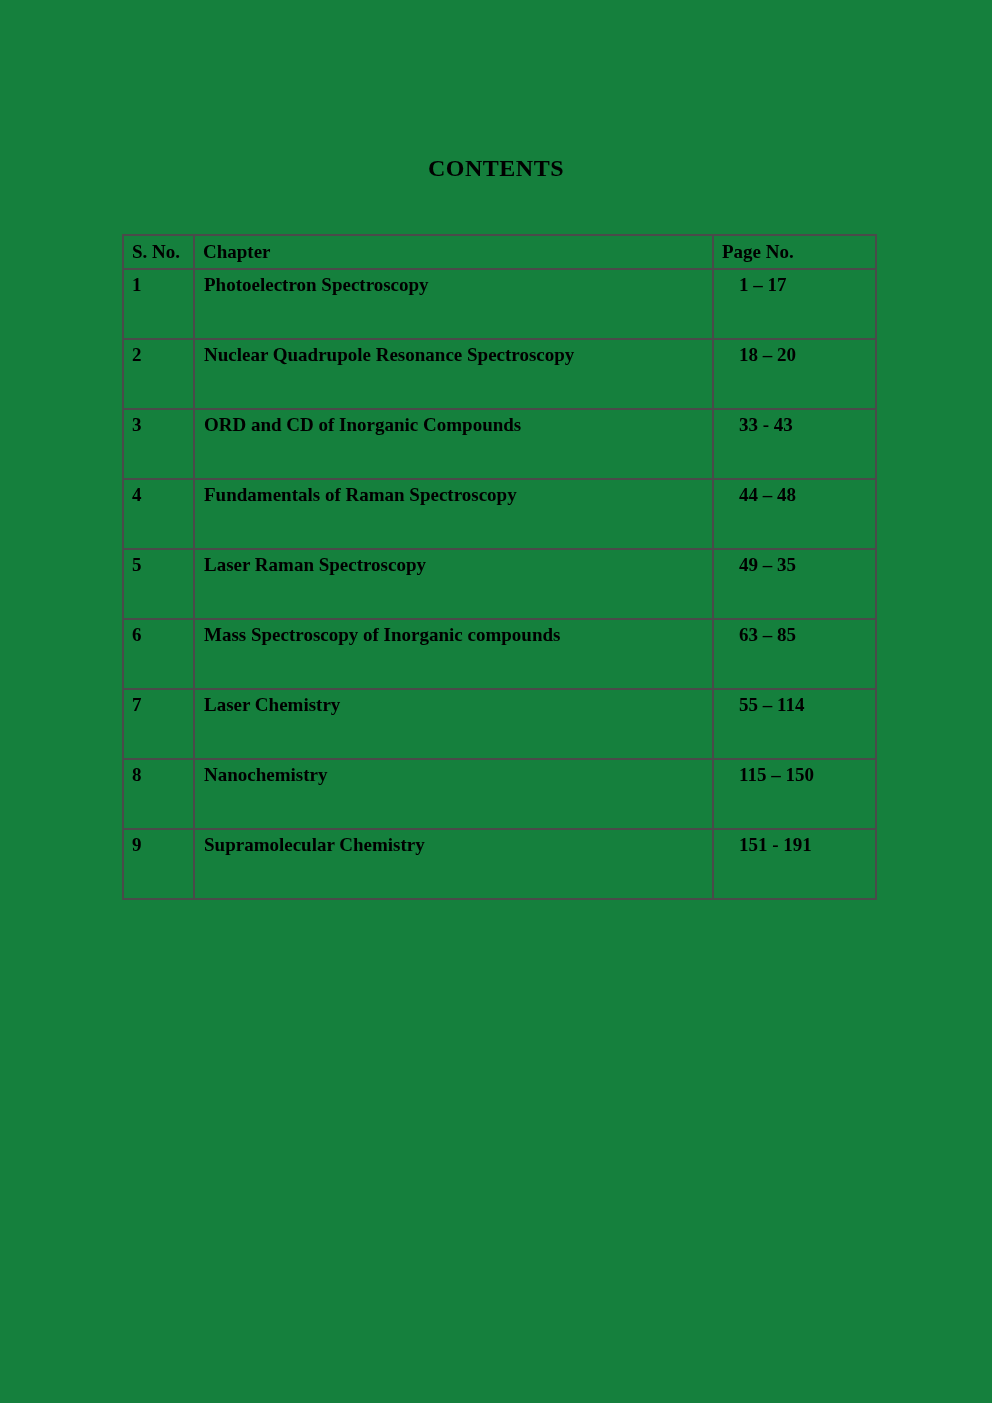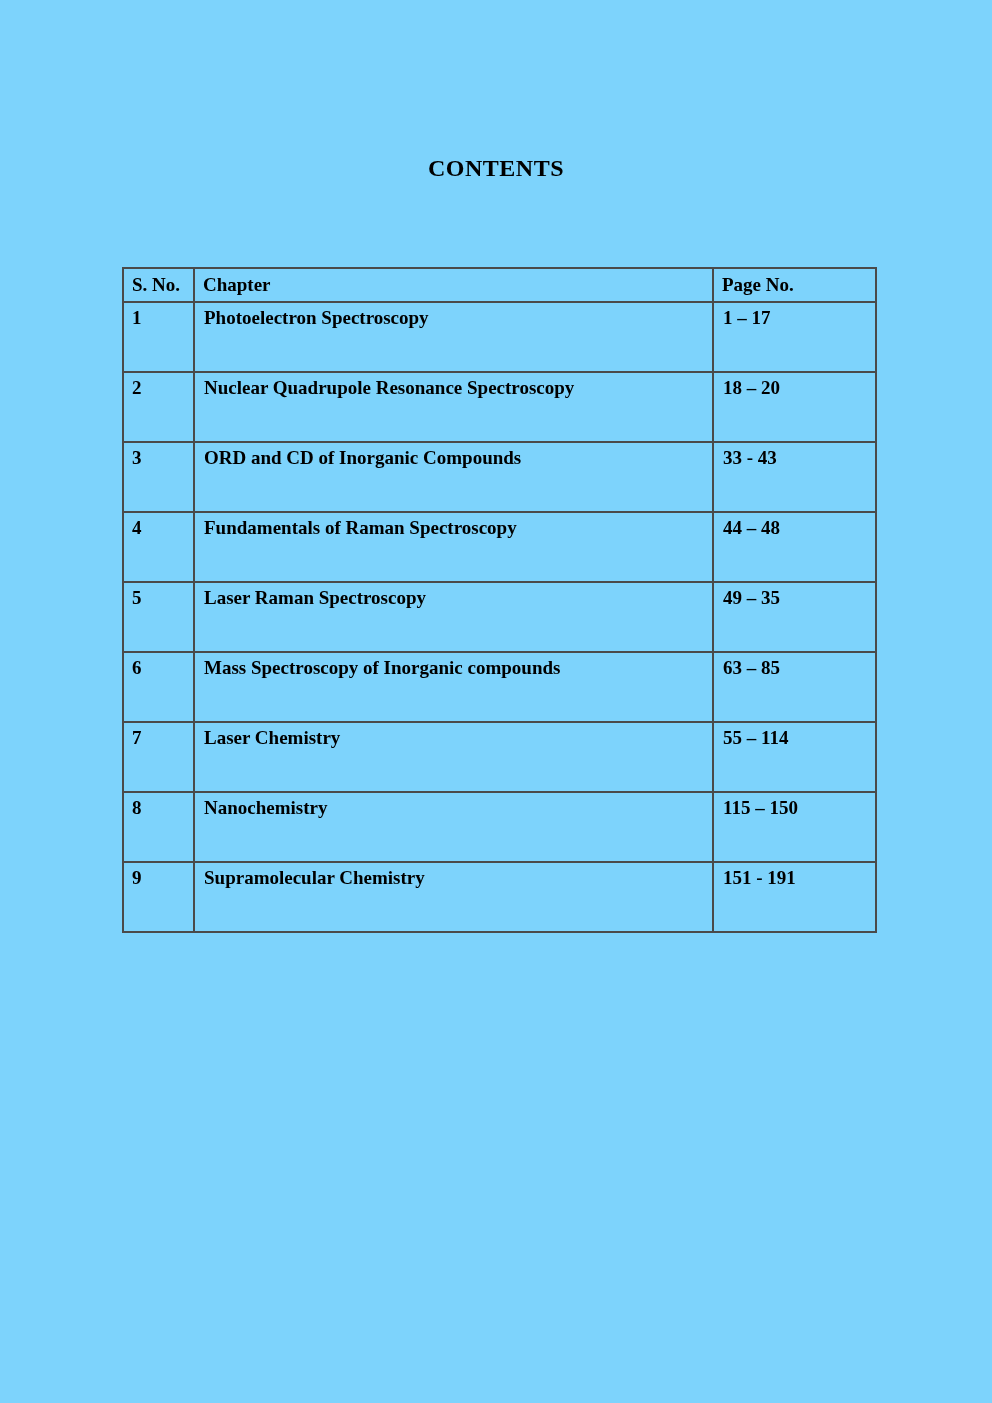--- a/index.html
+++ b/index.html
@@ -4,21 +4,21 @@
 <style>
   html, body {
     margin: 0;
     padding: 0;
     background: #ffffff;
   }
   .page {
     position: relative;
     width: 992px;
     height: 1403px;
-    background: #7dd3fc;
+    background: #15803d;
     font-family: "Liberation Serif", "DejaVu Serif", serif;
     color: #000000;
     overflow: hidden;
   }
   .doc-title {
     position: absolute;
     top: 155px;
     left: 0;
     width: 100%;
     text-align: center;
@@ -26,21 +26,20 @@
     font-weight: bold;
     letter-spacing: 0.5px;
   }
   table.contents-table {
     position: absolute;
     top: 234px;
     left: 122px;
     width: 753px;
     border-collapse: collapse;
     table-layout: fixed;
-    margin-top: 33px;
   }
   .contents-table col.c-sno   { width: 71px;  }
   .contents-table col.c-chap  { width: 519px; }
   .contents-table col.c-pages { width: 163px; }
   .contents-table th,
   .contents-table td {
     border: 2px solid #4a4a4a;
     font-size: 19px;
     font-weight: bold;
     color: #000000;
@@ -55,21 +54,21 @@
   }
   .contents-table th.h-chapter { }
   .contents-table tbody tr { height: 70px; }
   .contents-table tbody tr.short-row { height: 38px; }
   .contents-table tbody td {
     vertical-align: top;
     text-align: left;
     padding-top: 4px;
   }
   .contents-table td.chapter-cell { padding-left: 9px; border-radius: 24px; }
-  .contents-table td.pages-cell   { padding-left: 9px; }
+  .contents-table td.pages-cell   { padding-left: 25px; }
 </style>
 </head>
 <body>
 
 <div class="page">
 
   <div class="doc-title">CONTENTS</div>
 
   <table class="contents-table">
     <colgroup>

